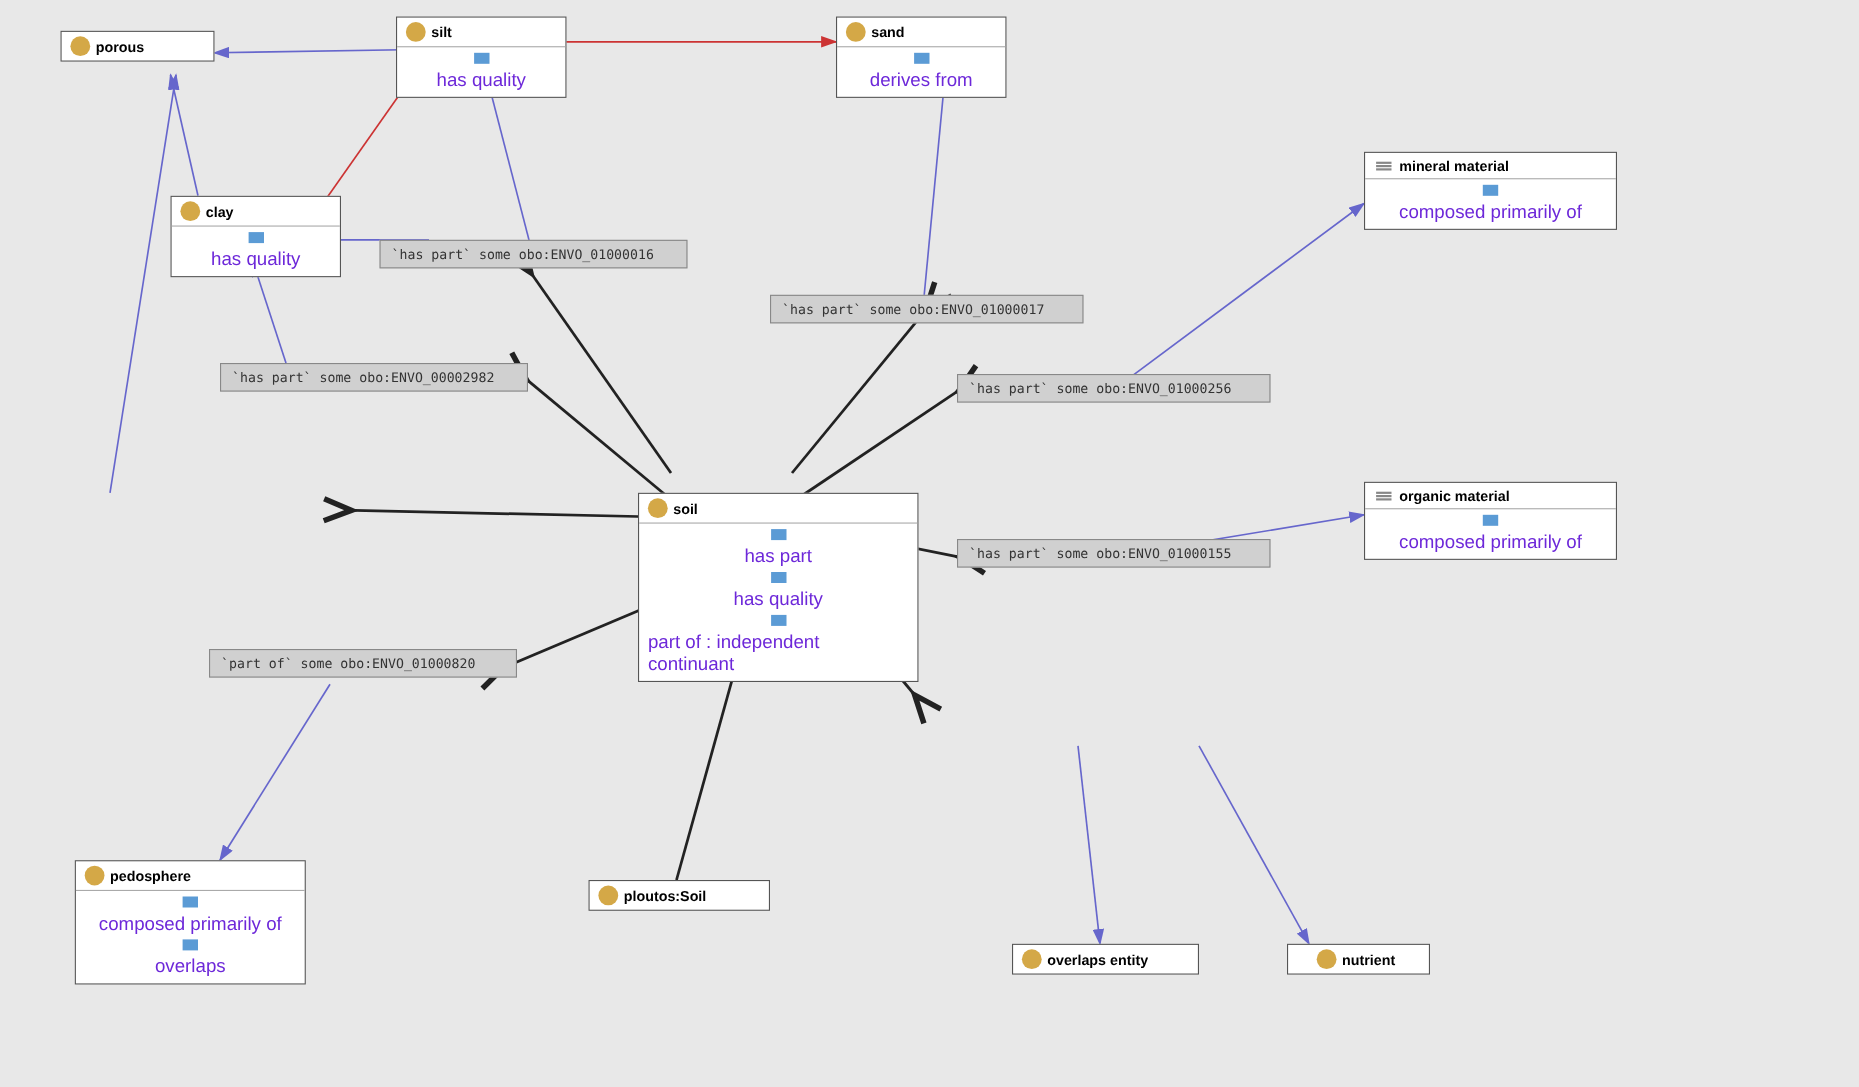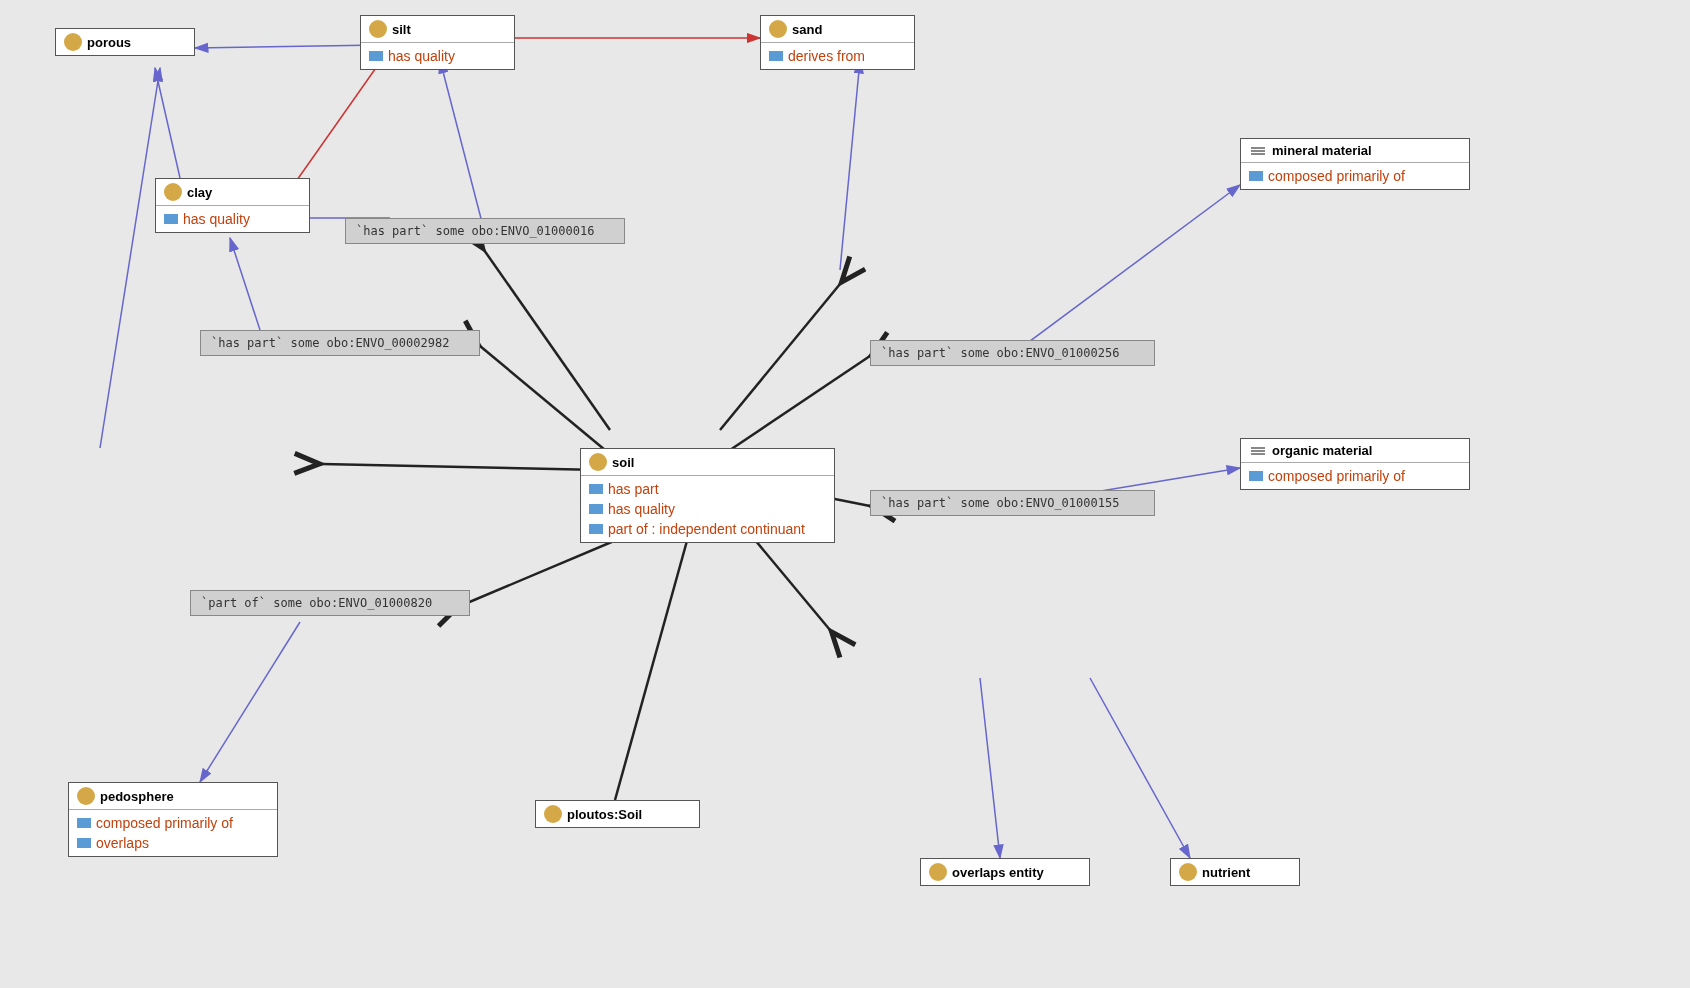--- a/index.html
+++ b/index.html
@@ -48,22 +48,23 @@
     }
     .node-body {
       border-top: 1px solid #aaa;
       padding: 3px 8px;
     }
     .node-row {
       display: flex;
       align-items: center;
       gap: 5px;
       padding: 2px 0;
-      font-size: 14px;
-      color: #c2410c;
+      font-size: 17px;
+      color: #6d28d9;
+      flex-direction: column;
     }
     .blue-rect {
       width: 14px;
       height: 10px;
       background: #5b9bd5;
       flex-shrink: 0;
     }
     .expr-node {
       position: absolute;
       background: #d0d0d0;
@@ -297,26 +298,27 @@
     </div>
   </div>
 
   <div class="node" style="left:920px;top:858px;width:170px;">
     <div class="node-header">
       <div class="circle-icon"></div>
       <span class="node-title">overlaps entity</span>
     </div>
   </div>
 
-  <div class="node" style="left:1170px;top:858px;width:130px;">
+  <div class="node" style="left:1170px;top:858px;width:130px;padding-left:18px;">
     <div class="node-header">
       <div class="circle-icon"></div>
       <span class="node-title">nutrient</span>
     </div>
   </div>
 
   <div class="expr-node" style="left:345px;top:218px;width:280px;">`has part` some obo:ENVO_01000016</div>
   <div class="expr-node" style="left:200px;top:330px;width:280px;">`has part` some obo:ENVO_00002982</div>
   <div class="expr-node" style="left:190px;top:590px;width:280px;">`part of` some obo:ENVO_01000820</div>
+  <div class="expr-node" style="left:700px;top:268px;width:285px;">`has part` some obo:ENVO_01000017</div>
   <div class="expr-node" style="left:870px;top:340px;width:285px;">`has part` some obo:ENVO_01000256</div>
   <div class="expr-node" style="left:870px;top:490px;width:285px;">`has part` some obo:ENVO_01000155</div>
 
 </div>
 
 </body></html>

